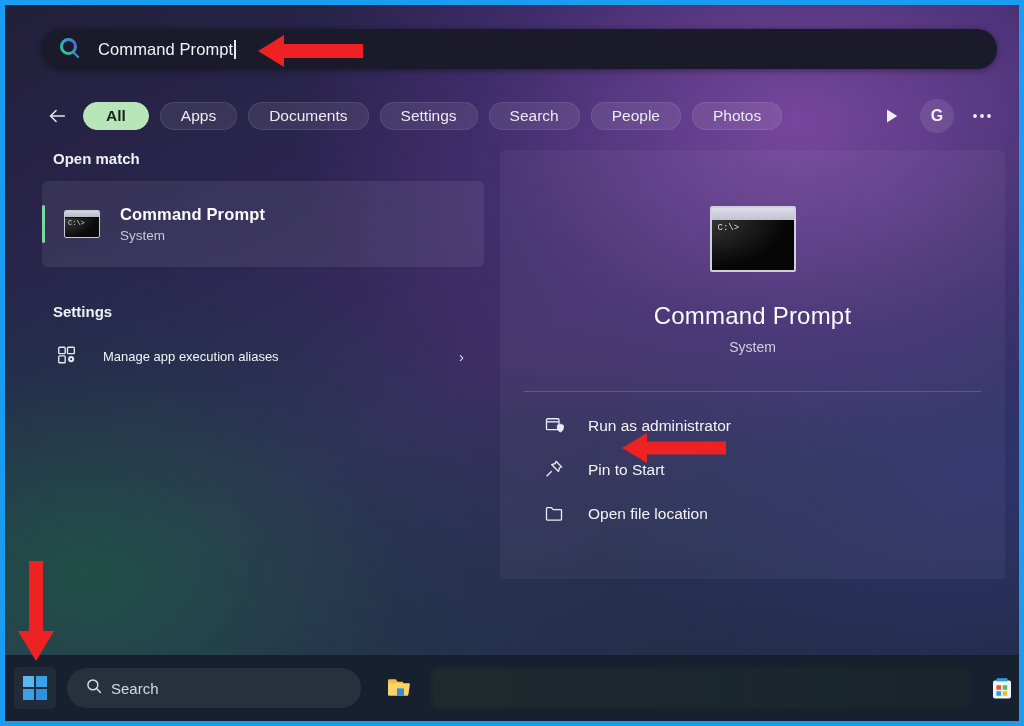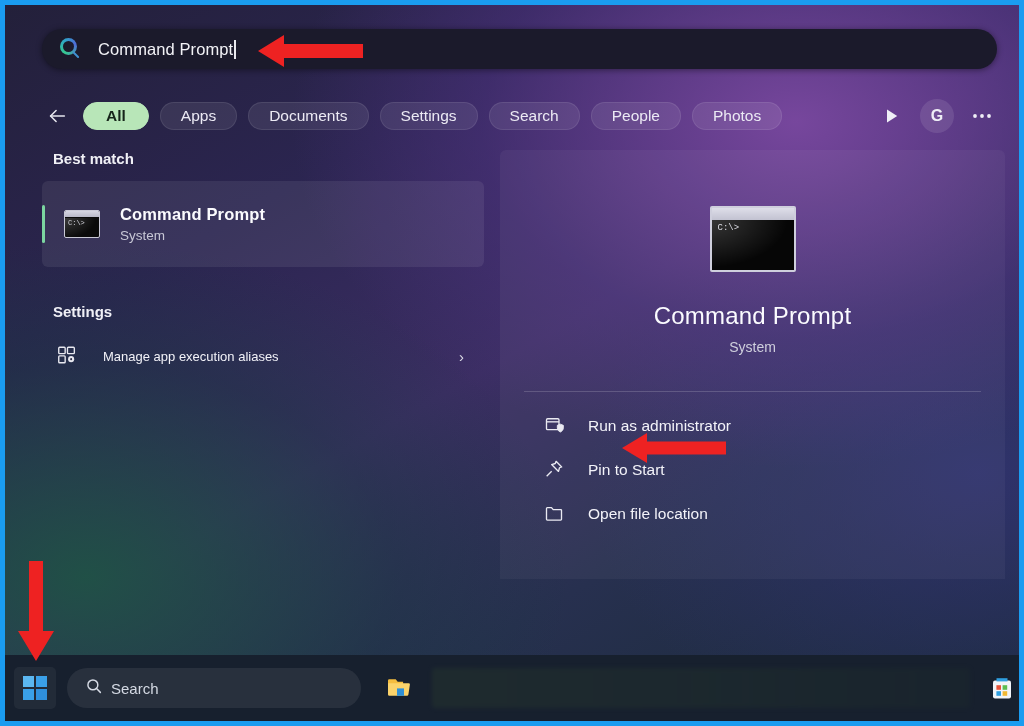--- a/index.html
+++ b/index.html
@@ -267,21 +267,21 @@
       <span class="rightbtn">
         <svg width="20" height="6" viewBox="0 0 20 6">
             <circle cx="3" cy="3" r="1.9" fill="currentColor"></circle>
             <circle cx="10" cy="3" r="1.9" fill="currentColor"></circle>
             <circle cx="17" cy="3" r="1.9" fill="currentColor"></circle>
           </svg>
       </span>
     </div>
 
     <div id="leftcol">
-      <div class="secthead">Best match</div>
+      <div class="secthead">Open match</div>
 
       <div id="bestmatch">
         <span class="accent"></span>
         <span class="cmdicon">
           <span class="tbar"></span>
             <span class="prompt">C:\&gt;</span>
             <span class="sweep"></span>
         </span>
         <span class="txt">
           <div class="title">Command Prompt</div>

